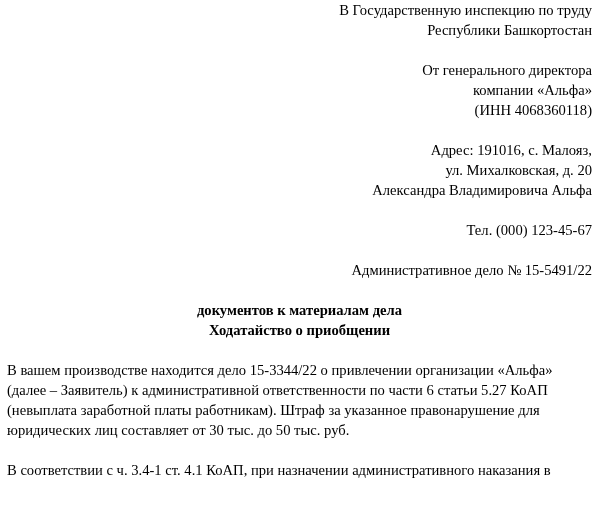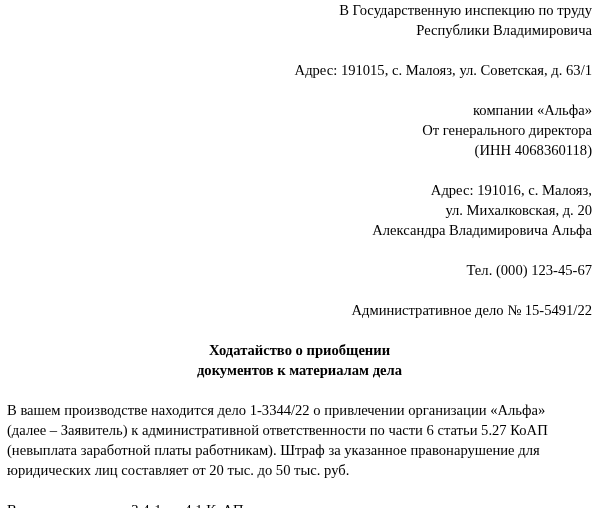--- a/index.html
+++ b/index.html
@@ -65,57 +65,54 @@
     white-space: nowrap;
   }
 </style>
 </head>
 <body>
 
 <div class="page">
 
   <div class="header-block">
     <span class="header-line">В Государственную инспекцию по труду</span>
-    <span class="header-line">Республики Владимировича</span>
+    <span class="header-line">Республики Башкортостан</span>
   </div>
 
-  <div class="header-block">
-    <span class="header-line">Адрес: 191015, с. Малояз, ул. Советская, д. 63/1</span>
-  </div>
 
   <div class="header-block">
+    <span class="header-line">От генерального директора</span>
     <span class="header-line">компании «Альфа»</span>
-    <span class="header-line">От генерального директора</span>
     <span class="header-line">(ИНН 4068360118)</span>
   </div>
 
   <div class="header-block">
     <span class="header-line">Адрес: 191016, с. Малояз,</span>
     <span class="header-line">ул. Михалковская, д. 20</span>
     <span class="header-line">Александра Владимировича Альфа</span>
   </div>
 
   <div class="header-block">
     <span class="header-line">Тел. (000) 123-45-67</span>
   </div>
 
   <div class="header-block">
     <span class="header-line">Административное дело № 15-5491/22</span>
   </div>
 
   <div class="doc-title">
+    <span class="title-line">документов к материалам дела</span>
     <span class="title-line">Ходатайство о приобщении</span>
-    <span class="title-line">документов к материалам дела</span>
   </div>
 
   <p class="body-paragraph first-para">
-    <span class="para-line">В вашем производстве находится дело 1-3344/22 о привлечении организации «Альфа»</span>
+    <span class="para-line">В вашем производстве находится дело 15-3344/22 о привлечении организации «Альфа»</span>
     <span class="para-line">(далее – Заявитель) к административной ответственности по части 6 статьи 5.27 КоАП</span>
     <span class="para-line">(невыплата заработной платы работникам). Штраф за указанное правонарушение для</span>
-    <span class="para-line">юридических лиц составляет от 20 тыс. до 50 тыс. руб.</span>
+    <span class="para-line">юридических лиц составляет от 30 тыс. до 50 тыс. руб.</span>
   </p>
 
   <p class="body-paragraph">
     <span class="para-line">В соответствии с ч. 3.4-1 ст. 4.1 КоАП, при назначении административного наказания в</span>
 
   </p>
 
 </div>
 
 </body></html>

